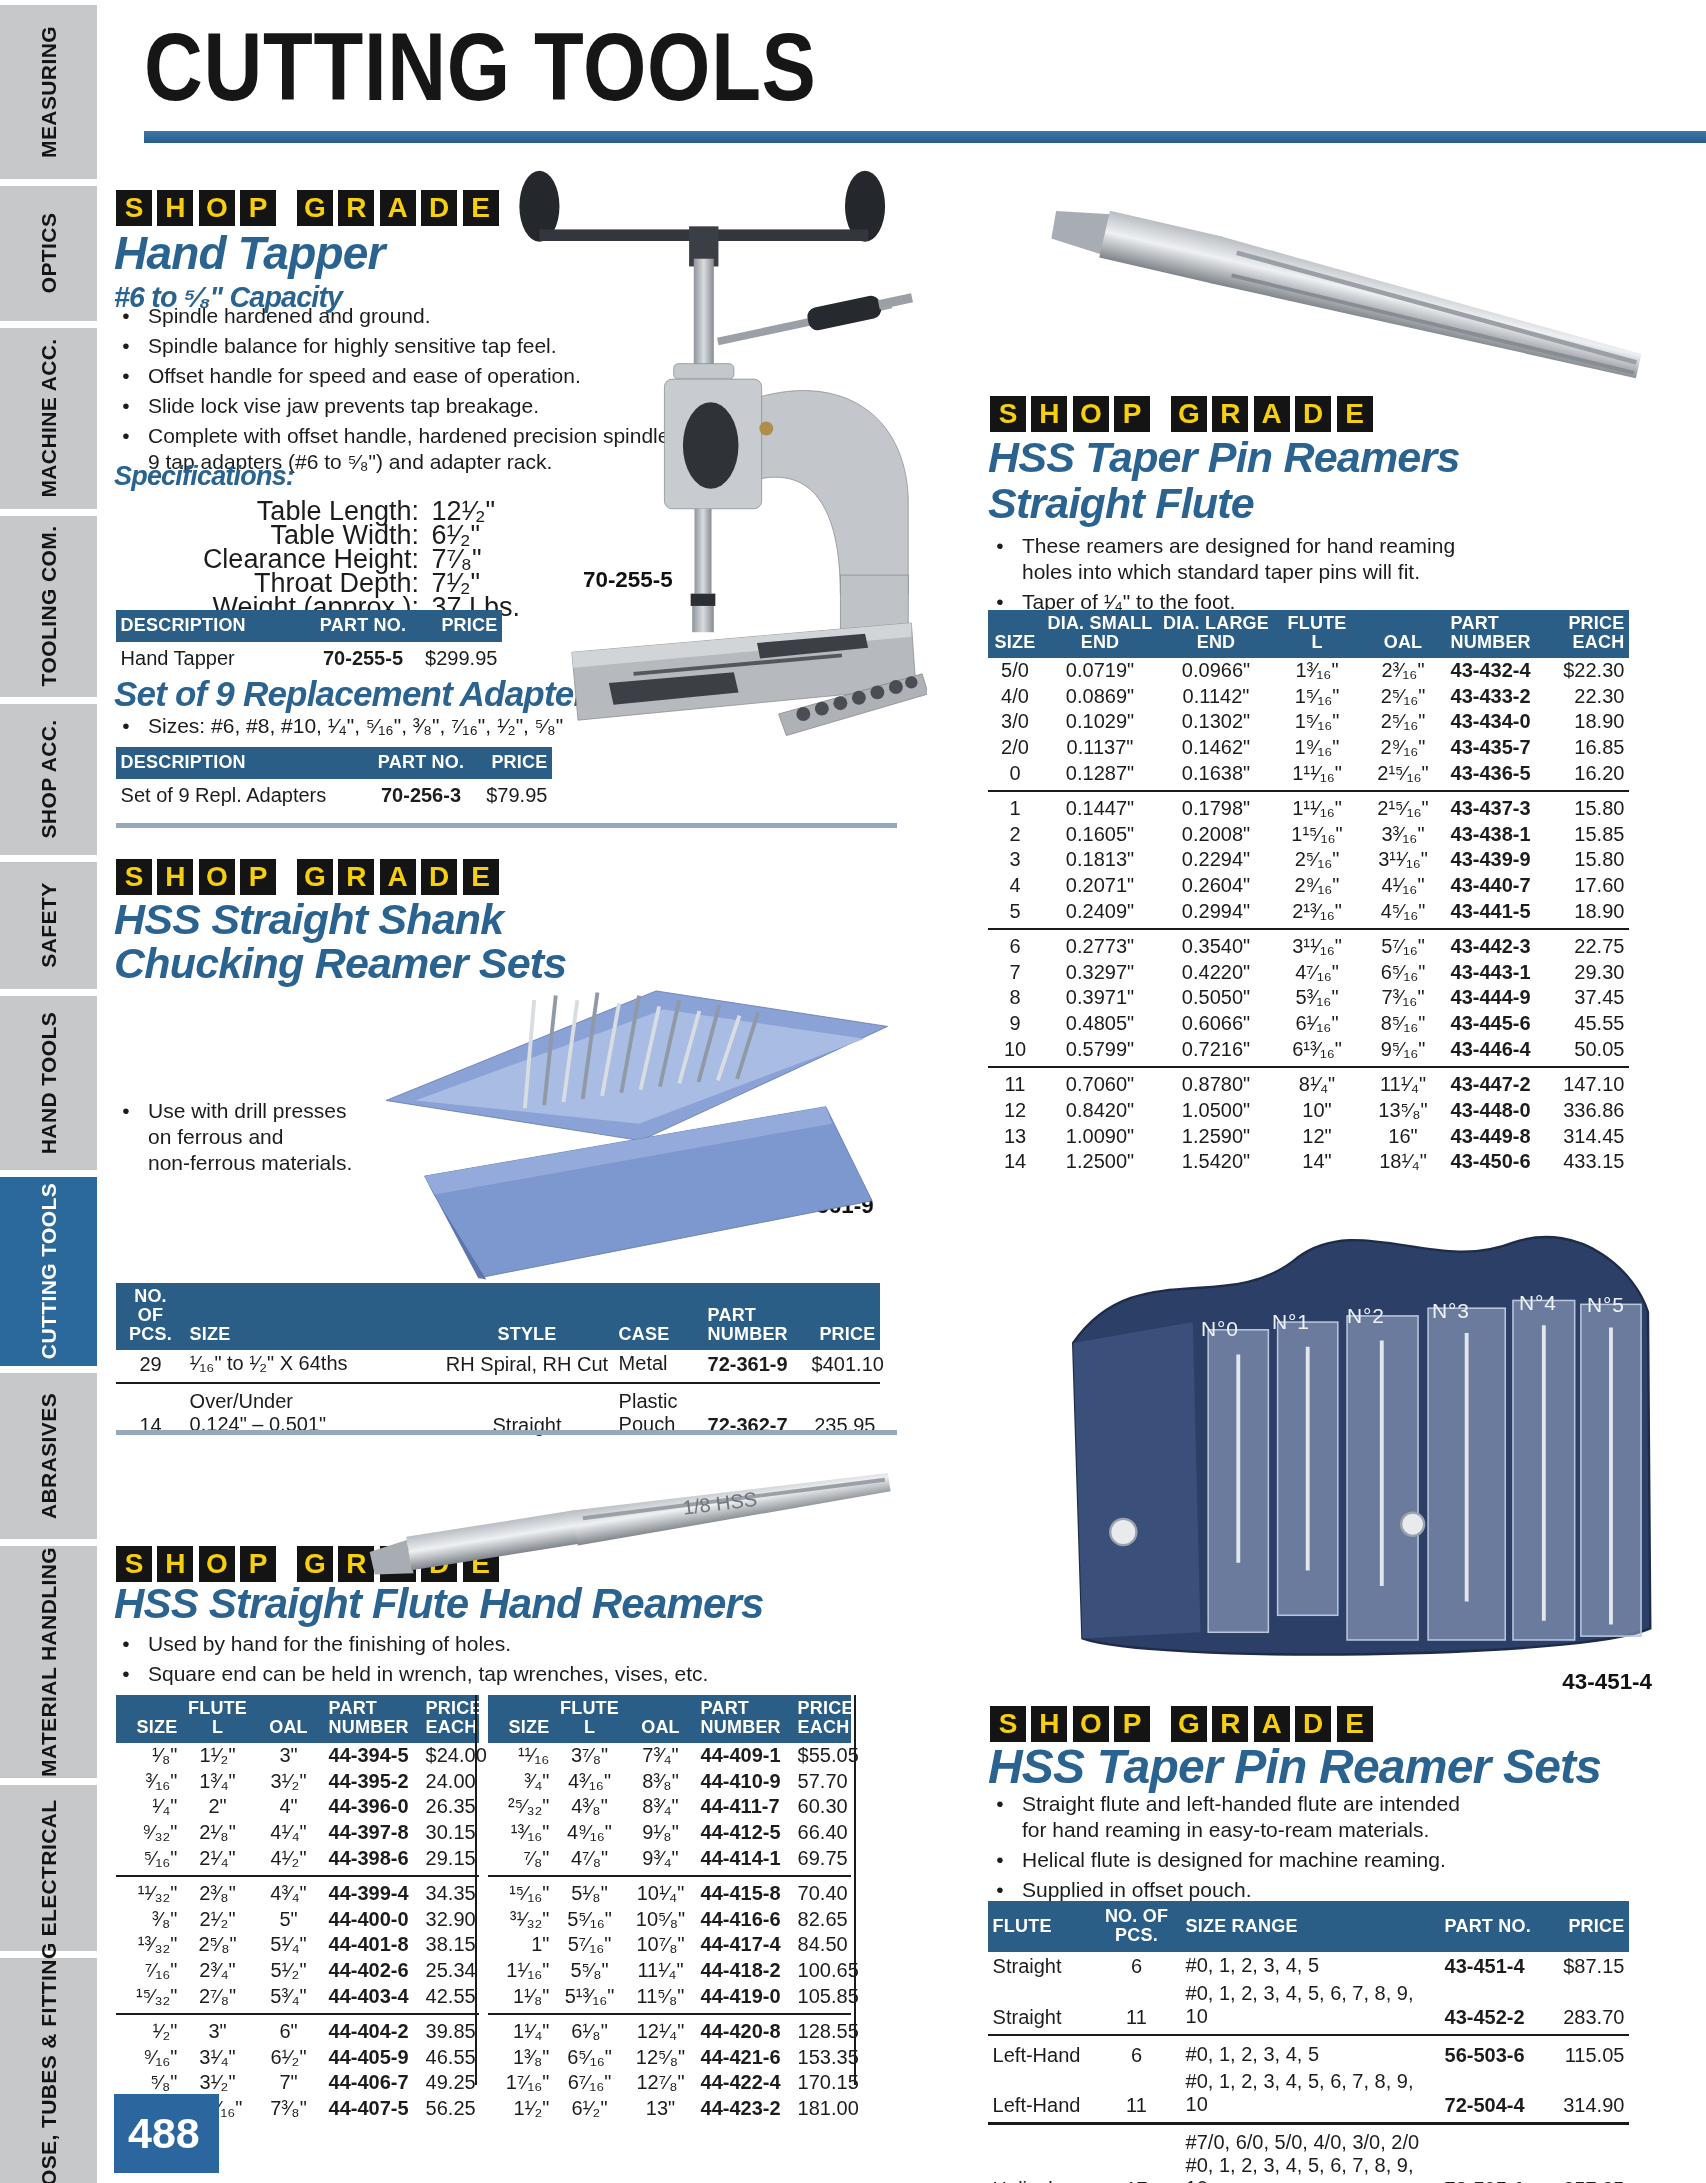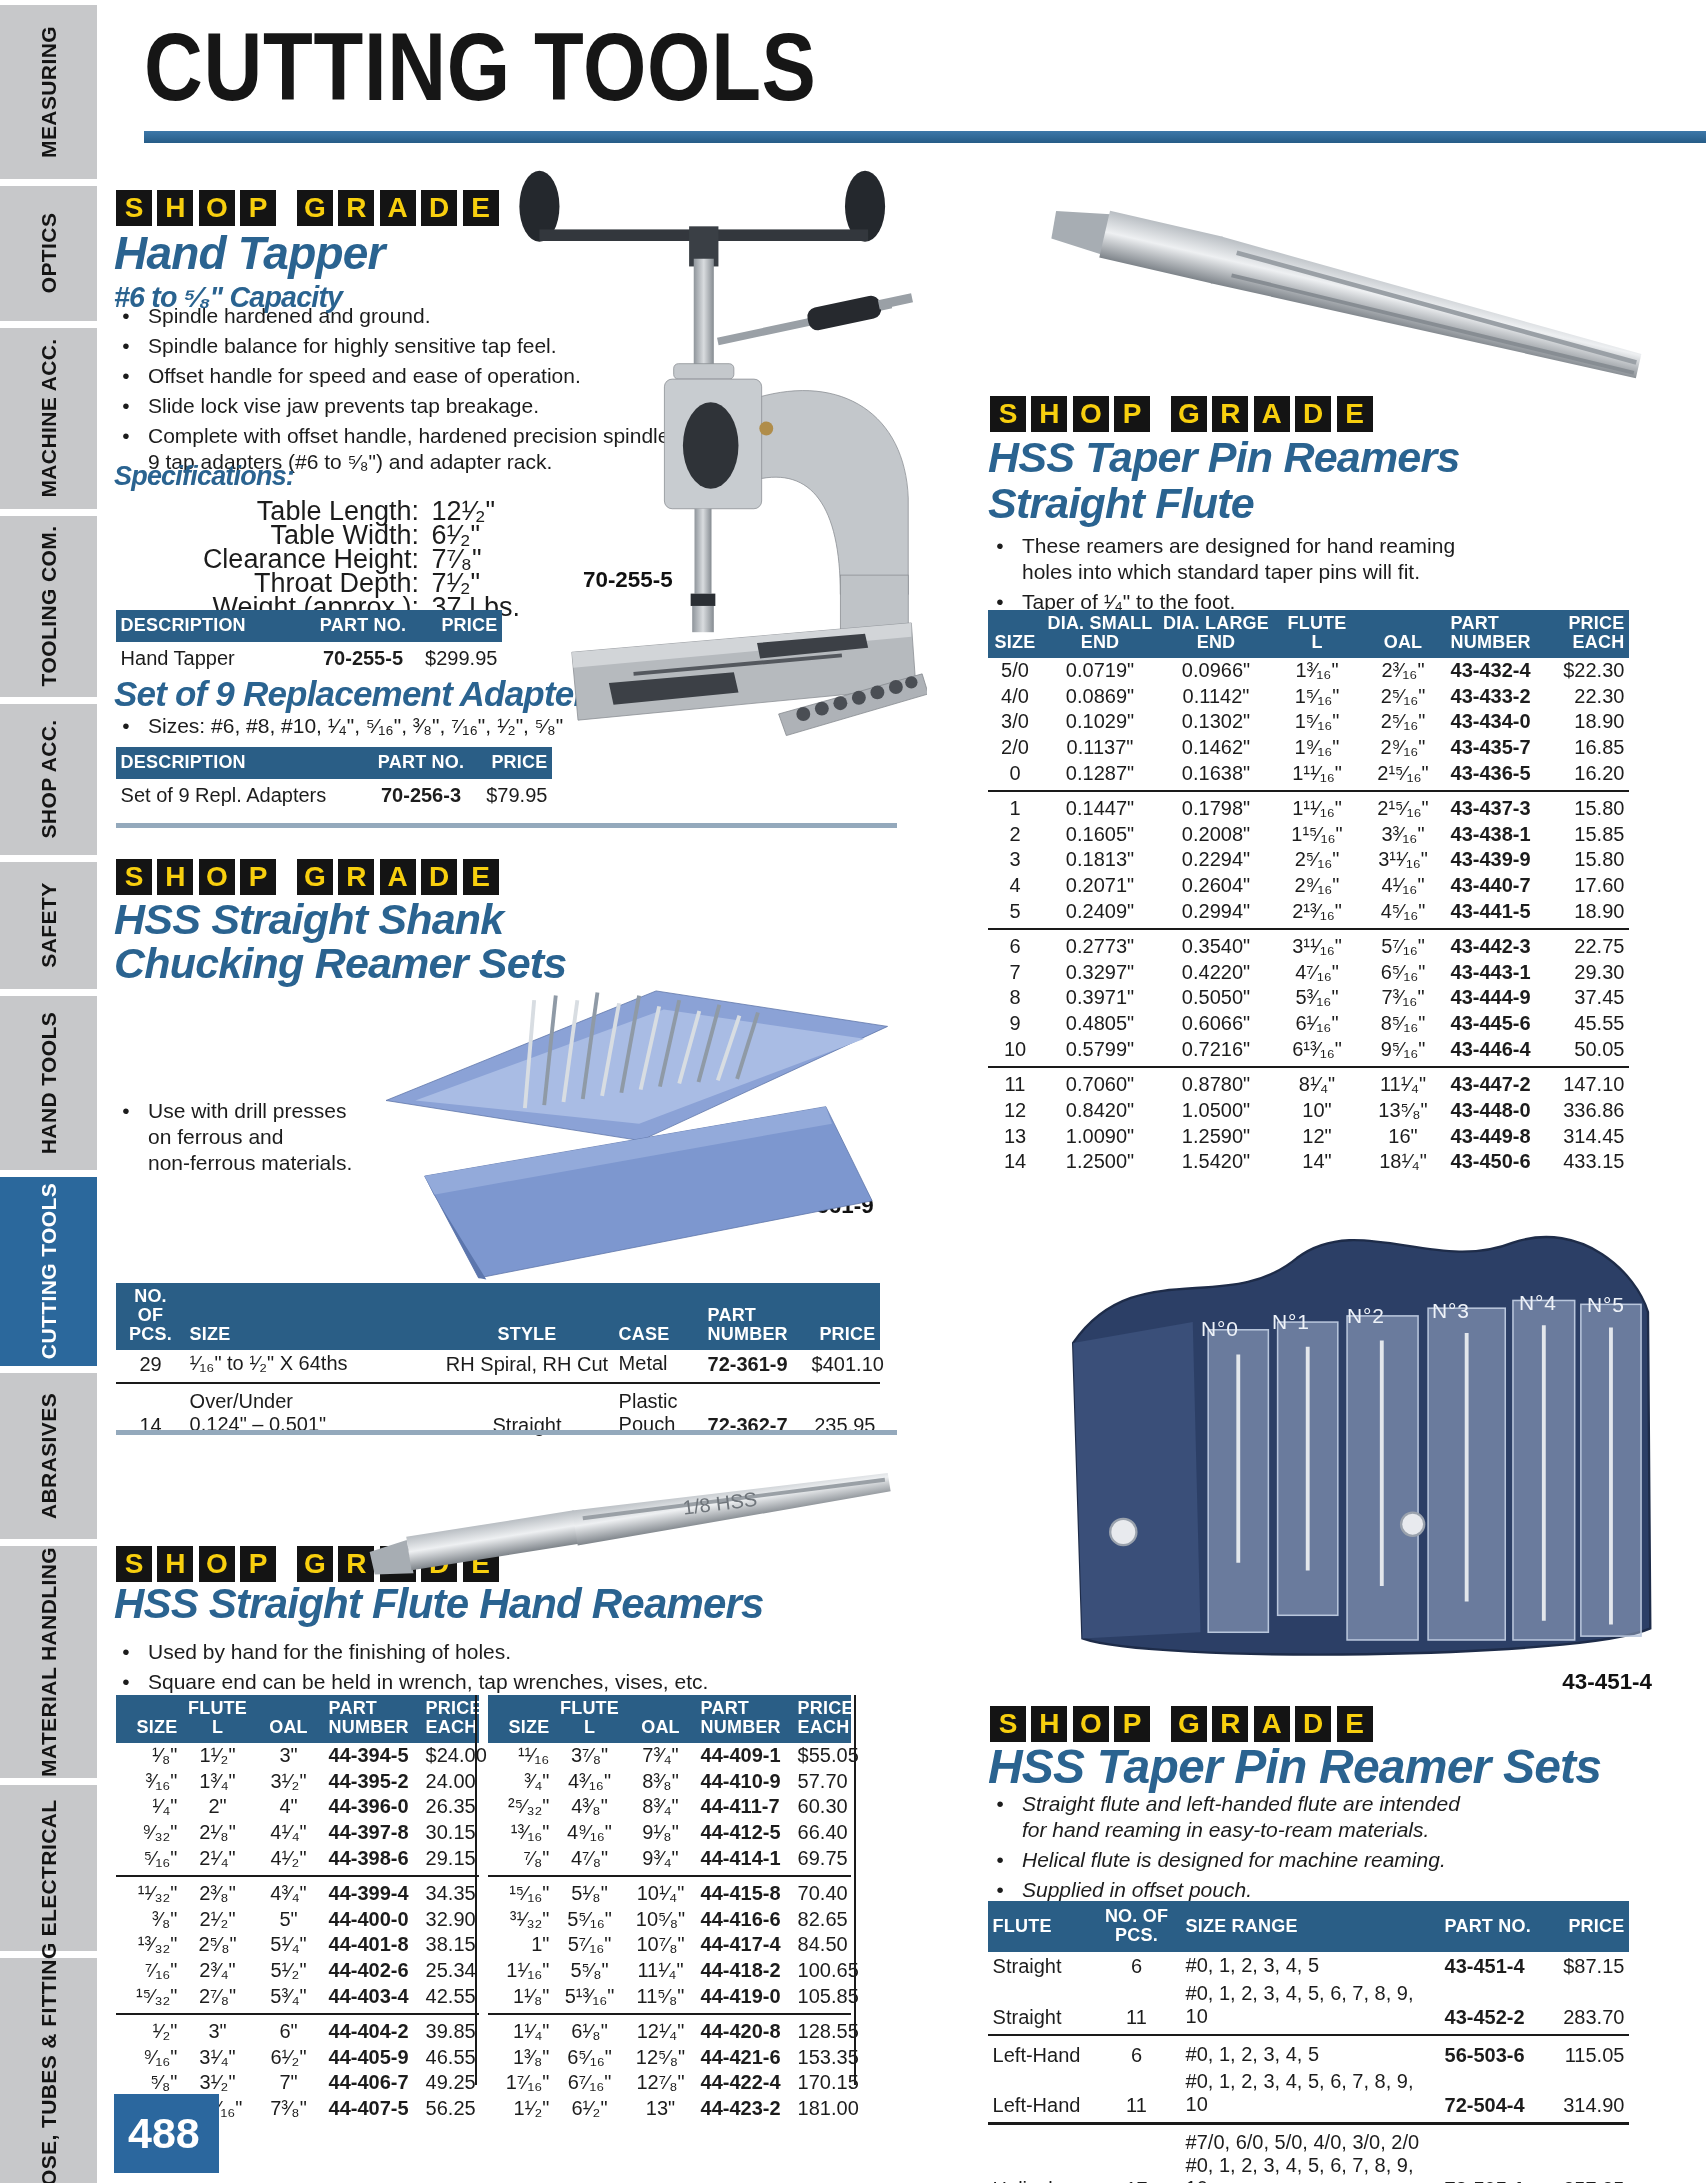--- a/index.html
+++ b/index.html
@@ -283,21 +283,21 @@
       <div class="sg-sq">O</div>
       <div class="sg-sq">P</div>
       <div class="sg-gap"></div>
       <div class="sg-sq">G</div>
       <div class="sg-sq">R</div>
       <div class="sg-sq">A</div>
       <div class="sg-sq">D</div>
       <div class="sg-sq">E</div>
     </div>
   <div class="abs sec-title" style="left:114px;top:1583px;font-size:42px;">HSS Straight Flute Hand Reamers</div>
-  <div class="abs bullets" style="left:116px;top:1631px;width:757px;margin-top:8px;" id="reamer-bullets">
+  <div class="abs bullets" style="left:116px;top:1631px;width:757px;" id="reamer-bullets">
       <div class="b">
         <div class="bl">Used by hand for the finishing of holes.</div>
       </div>
       <div class="b">
         <div class="bl">Square end can be held in wrench, tap wrenches, vises, etc.</div>
       </div>
     </div>
   <div class="abs" style="left:116px;top:1695px;" id="ream-left">
       <div class="thead g-ream">
         <div class="hcell al-r">
@@ -784,21 +784,21 @@
       <div class="sg-sq">O</div>
       <div class="sg-sq">P</div>
       <div class="sg-gap"></div>
       <div class="sg-sq">G</div>
       <div class="sg-sq">R</div>
       <div class="sg-sq">A</div>
       <div class="sg-sq">D</div>
       <div class="sg-sq">E</div>
     </div>
   <div class="abs sec-title" style="left:988px;top:1743px;font-size:48px;">HSS Taper Pin Reamer Sets</div>
-  <div class="abs bullets" style="left:990px;top:1791px;width:695px;font-style:italic;" id="sets-bullets">
+  <div class="abs bullets" style="left:990px;top:1791px;width:695px;" id="sets-bullets">
       <div class="b">
         <div class="bl">Straight flute and left-handed flute are intended</div>
         <div class="bl">for hand reaming in easy-to-ream materials.</div>
       </div>
       <div class="b">
         <div class="bl">Helical flute is designed for machine reaming.</div>
       </div>
       <div class="b">
         <div class="bl">Supplied in offset pouch.</div>
       </div>

